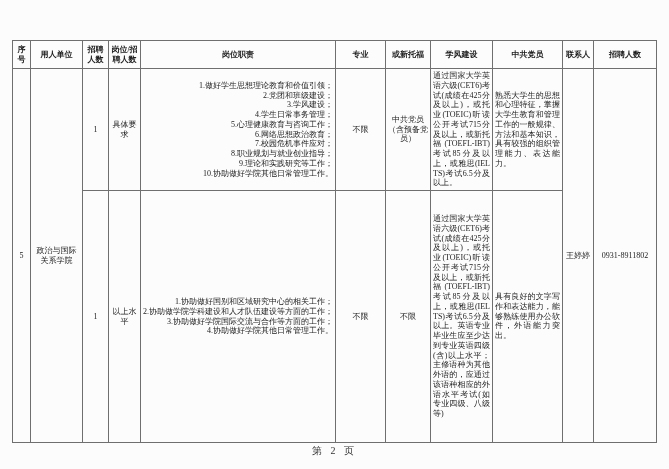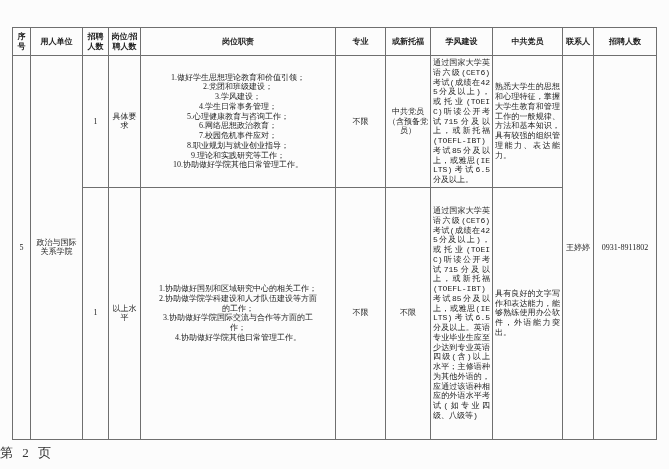--- a/index.html
+++ b/index.html
@@ -7,56 +7,55 @@
     width: 669px;
     height: 469px;
     position: relative;
     background: #fcfcfc;
     color: #1c1c1c;
     font-family: "Liberation Serif", "DejaVu Serif", serif;
   }
   table.recruit {
     position: absolute;
     left: 12px;
-    top: 27px;
+    top: 40px;
     width: 644px;
     border-collapse: collapse;
     table-layout: fixed;
   }
   th, td {
     border: 1px solid #6f6f6f;
     font-size: 8px;
     line-height: 1.22;
     padding: 1px 2px;
     text-align: center;
     vertical-align: middle;
     word-break: break-all;
     overflow: hidden;
   }
   th { font-weight: bold; }
   tr.header-row { height: 28px; }
   tr.row-1 { height: 117px; }
   tr.row-2 { height: 252px; }
   td.duties {
-    text-align: center;
+    text-align: right;
     white-space: pre-line;
-    padding: 2px 16px;
+    padding: 2px 2px;
   }
   td.longtext {
     text-align: justify;
     padding: 2px 2px;
-    font-family: Liberation Mono, monospace;
   }
   .page-footer {
     position: absolute;
     left: 0;
     top: 444px;
     width: 100%;
-    text-align: left;
-    font-size: 13px;
+    text-align: center;
+    font-size: 10px;
     letter-spacing: 3px;
     color: #333;
   }
 </style>
 </head>
 <body>
 
 <table class="recruit">
   <colgroup>
     <col style="width:18px">

